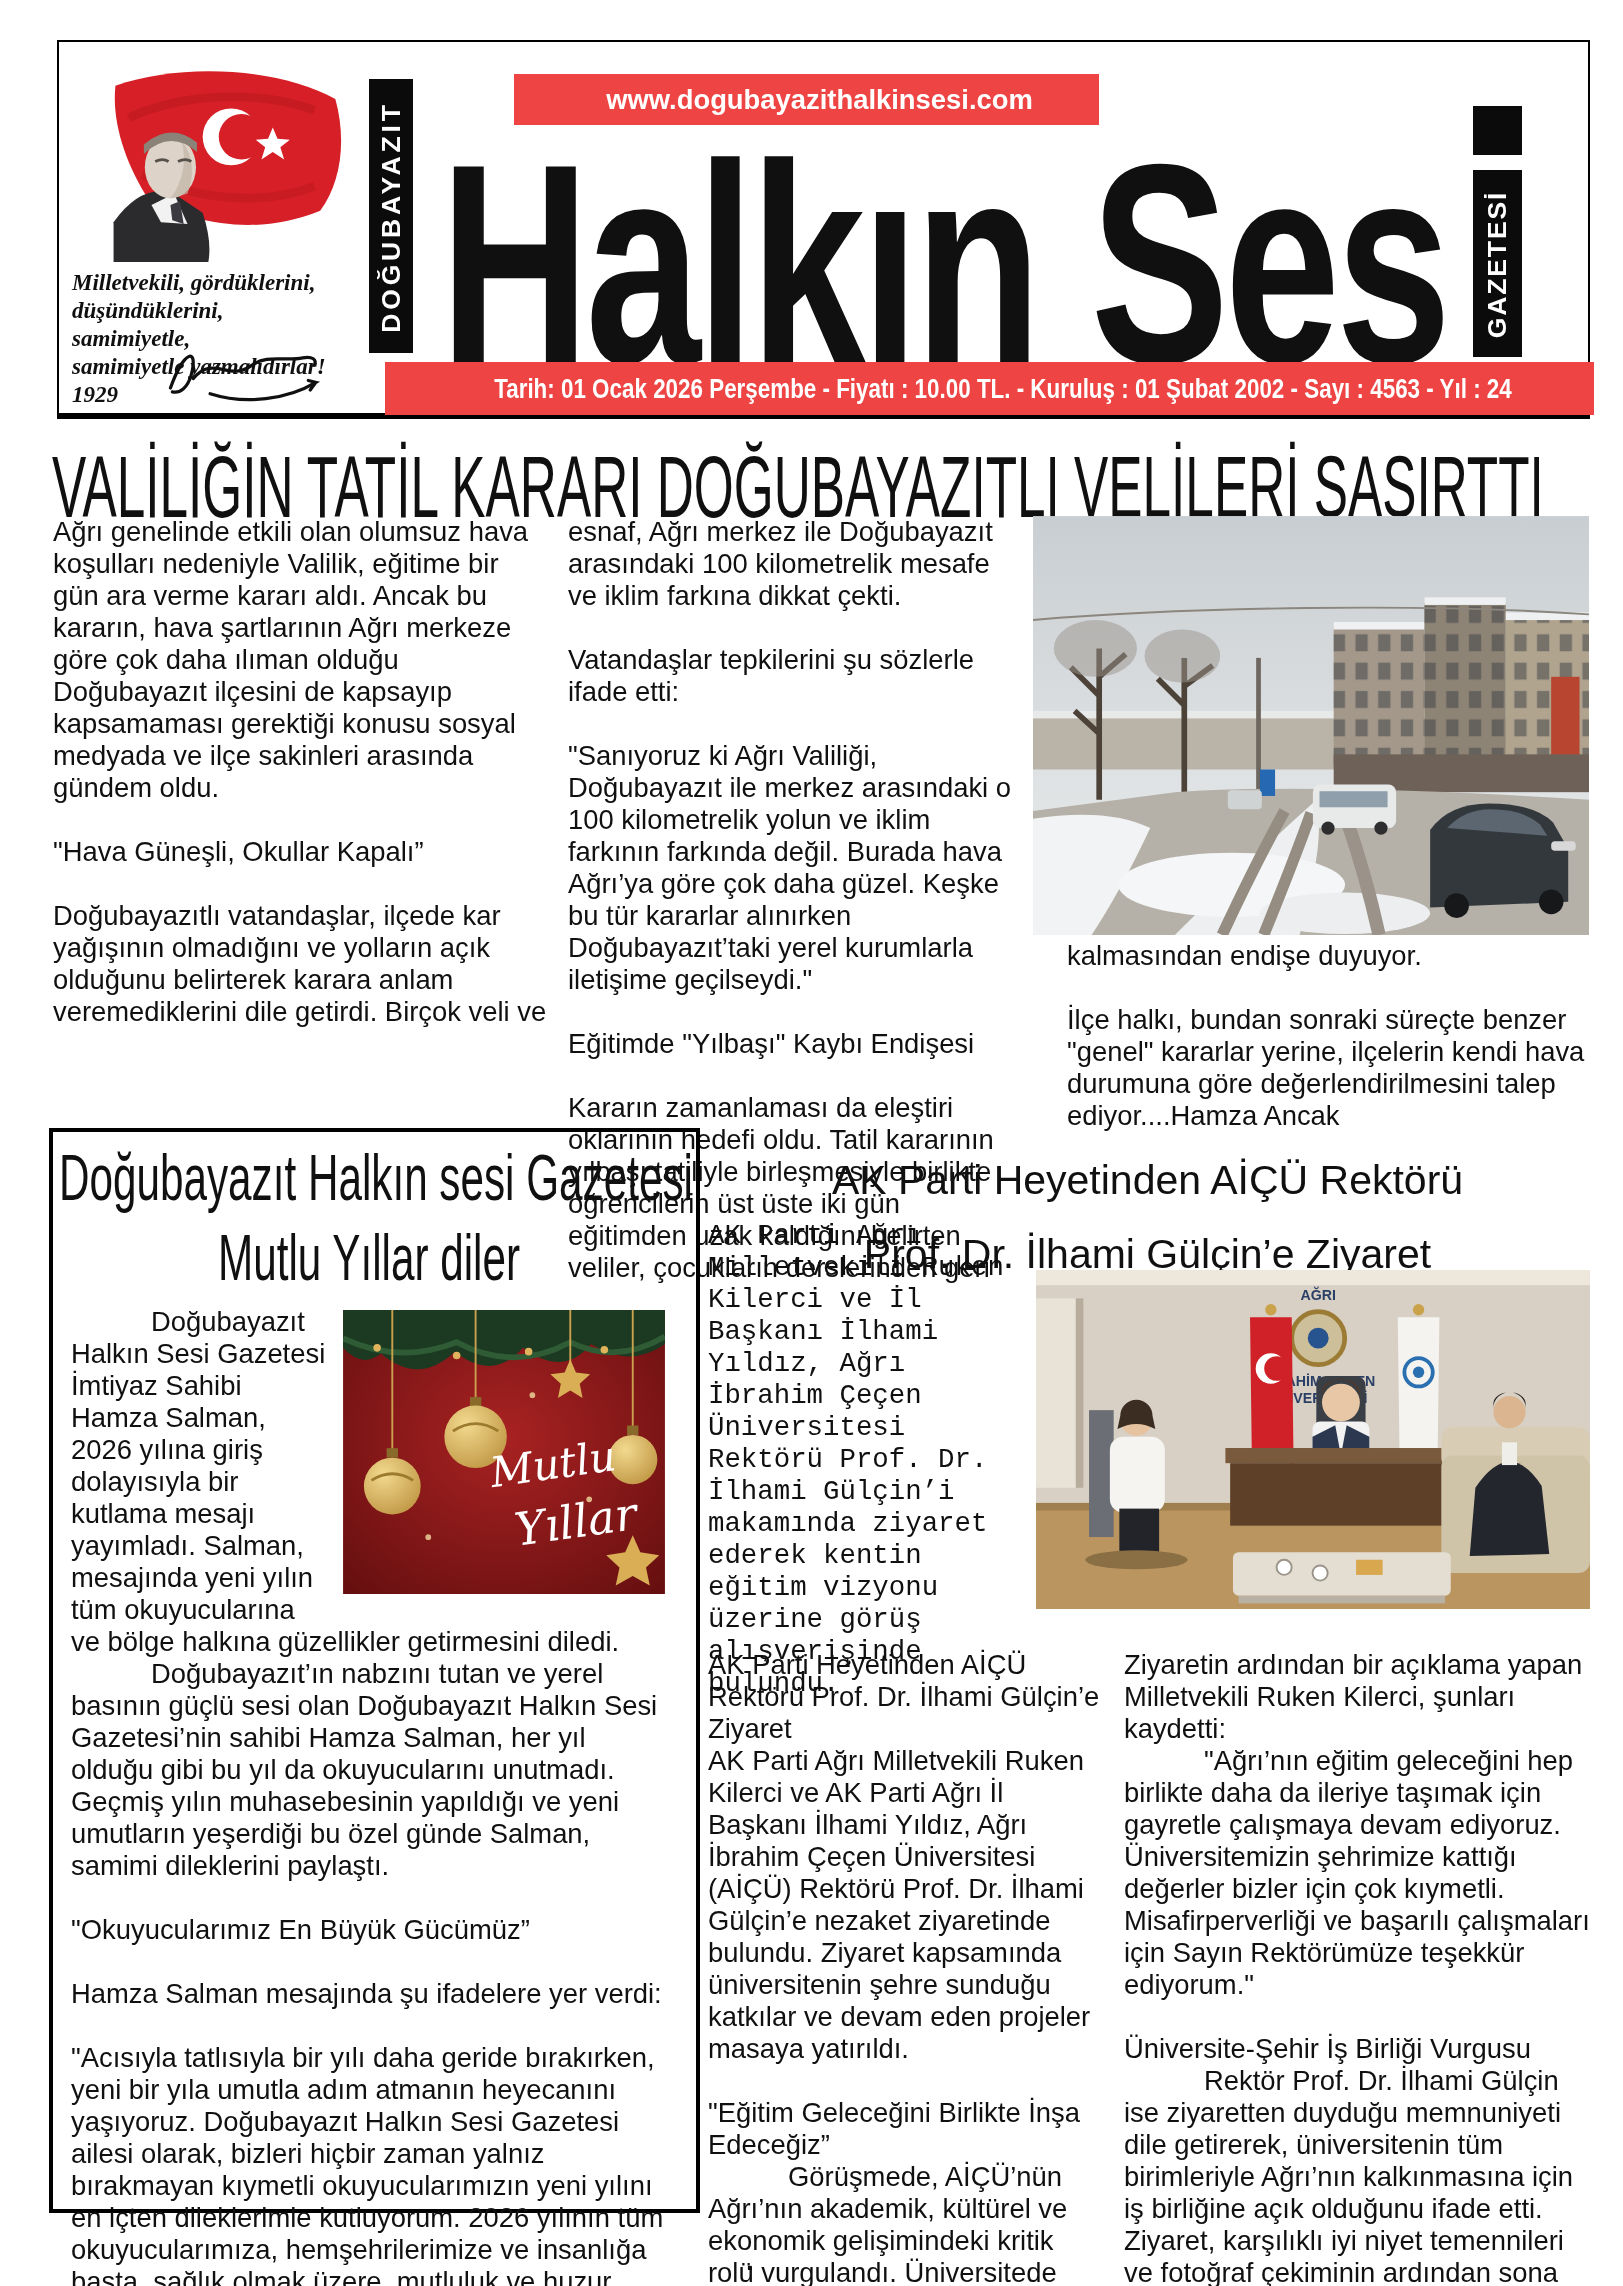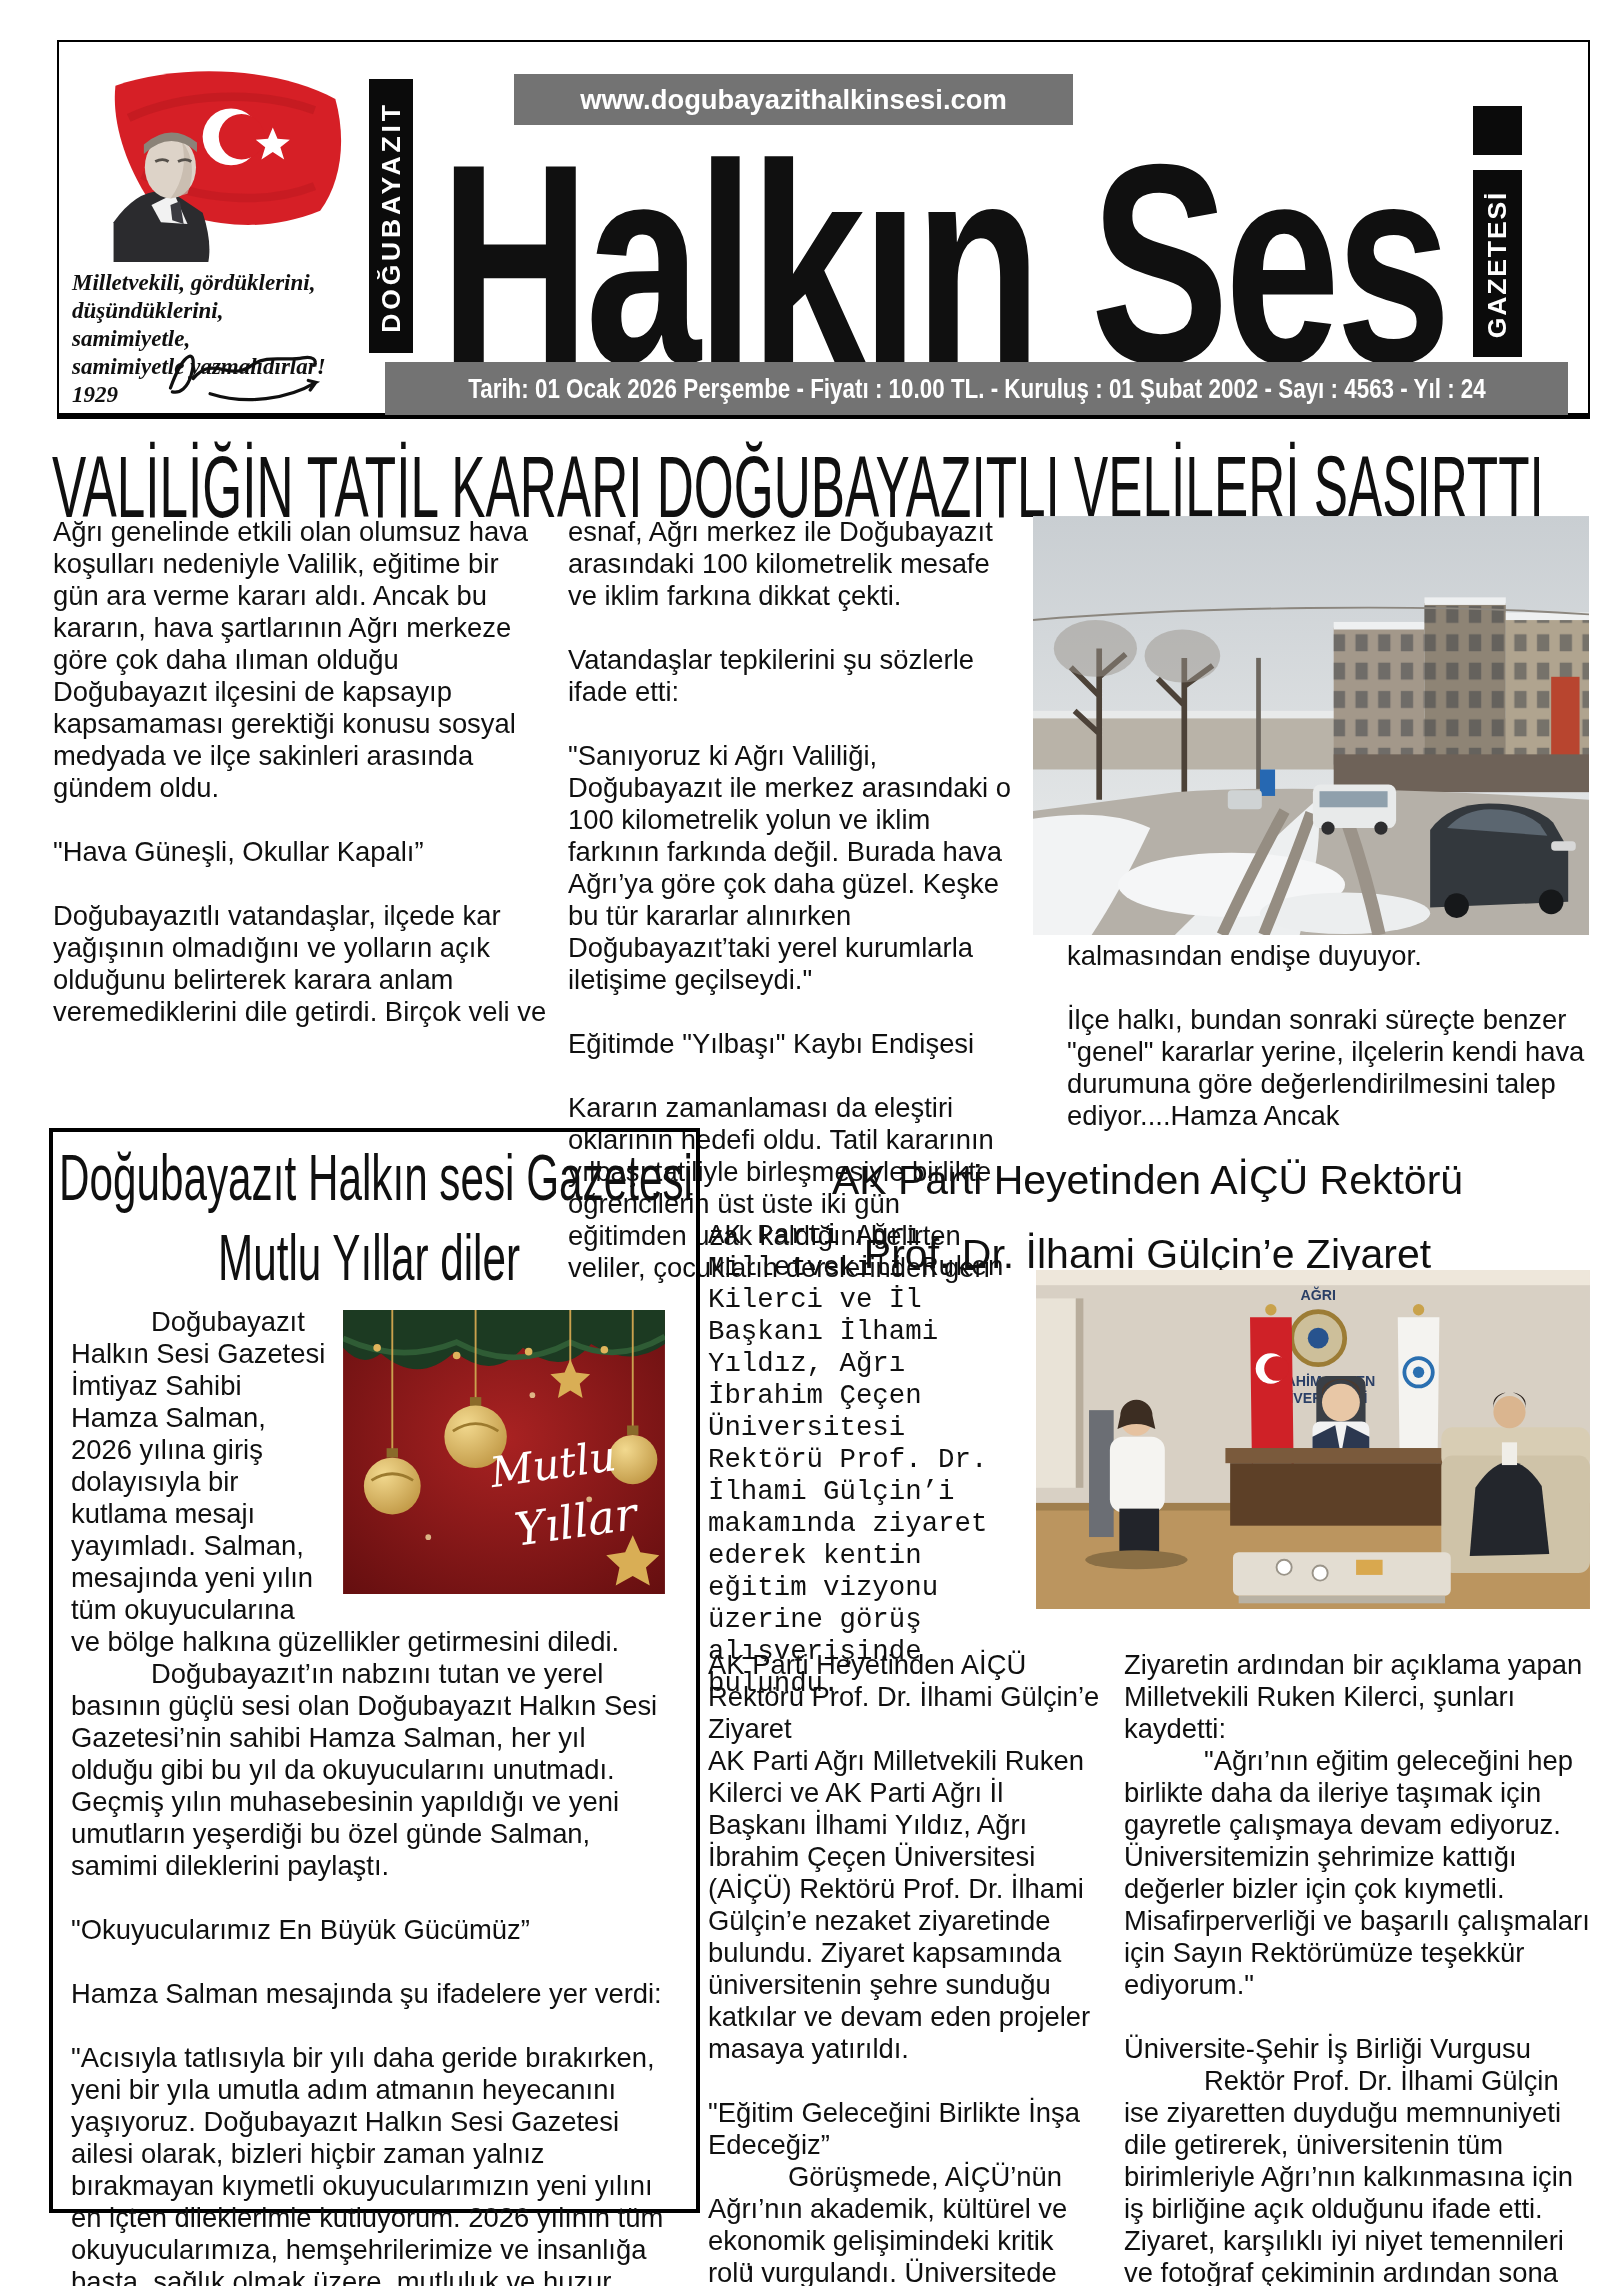--- a/index.html
+++ b/index.html
@@ -1,19 +1,19 @@
 <!DOCTYPE html>
 <html lang="tr" style="font-size:15px"><head>
 <meta charset="utf-8">
 <style>
   html,body{margin:0;padding:0;background:#ffffff;}
   .page{position:relative;width:1624px;height:2286px;background:#fff;
         font-family:"Liberation Sans",sans-serif;color:#101010;overflow:hidden;}
   .abs{position:absolute;}
-  .bar{background:#737373;color:#fff;display:flex;align-items:center;justify-content:center;overflow:hidden;}
+  .bar{background:#ef4444;color:#fff;display:flex;align-items:center;justify-content:center;overflow:hidden;padding-left:26px;}
   .news p{margin:0 0 32px;font-size:27.4px;line-height:32px;}
   .news p.tight{margin-bottom:0;}
   .news p.ind{text-indent:80px;}
   .vtext{position:absolute;white-space:nowrap;transform-origin:0 0;transform:rotate(-90deg);
          color:#fff;font-weight:bold;text-align:center;}
   .serif-i{font-family:"Liberation Serif",serif;font-style:italic;font-weight:bold;}
   .headline-box{white-space:nowrap;}
   .center-line{text-align:center;}
 </style>
 </head>

